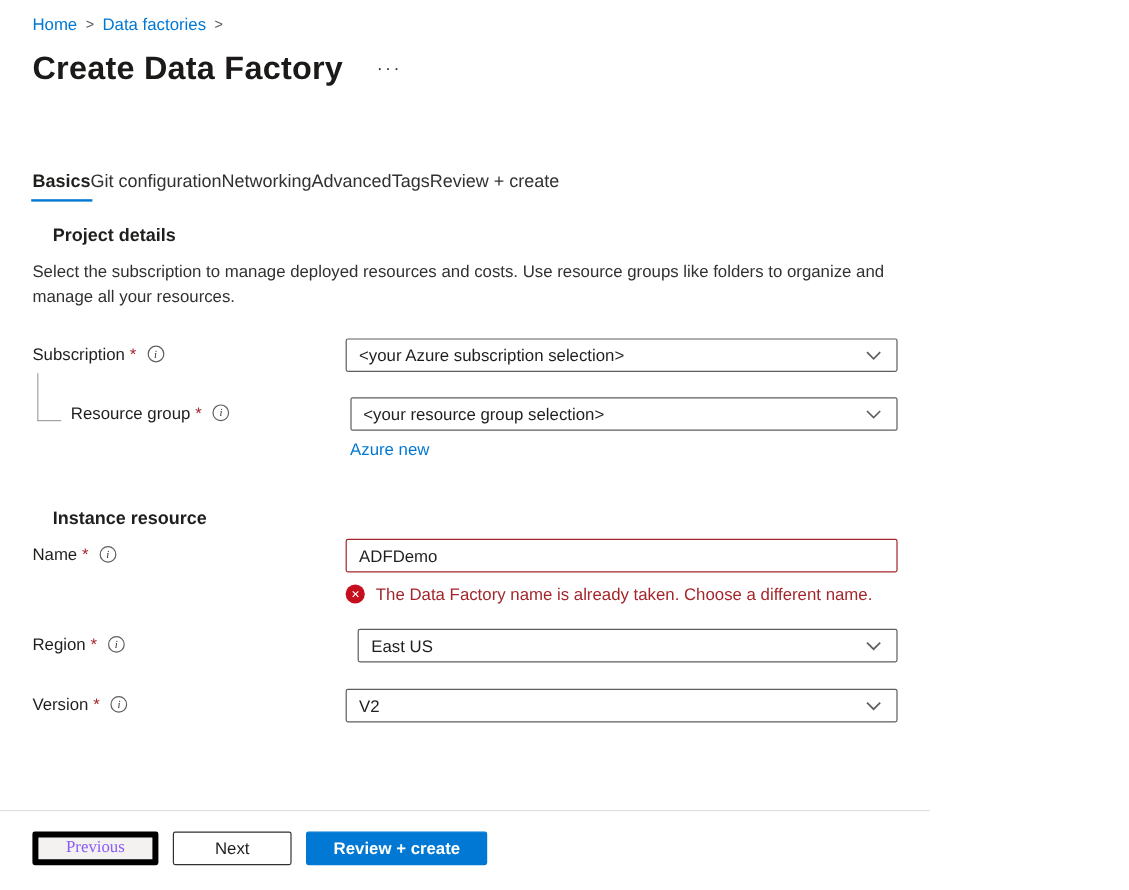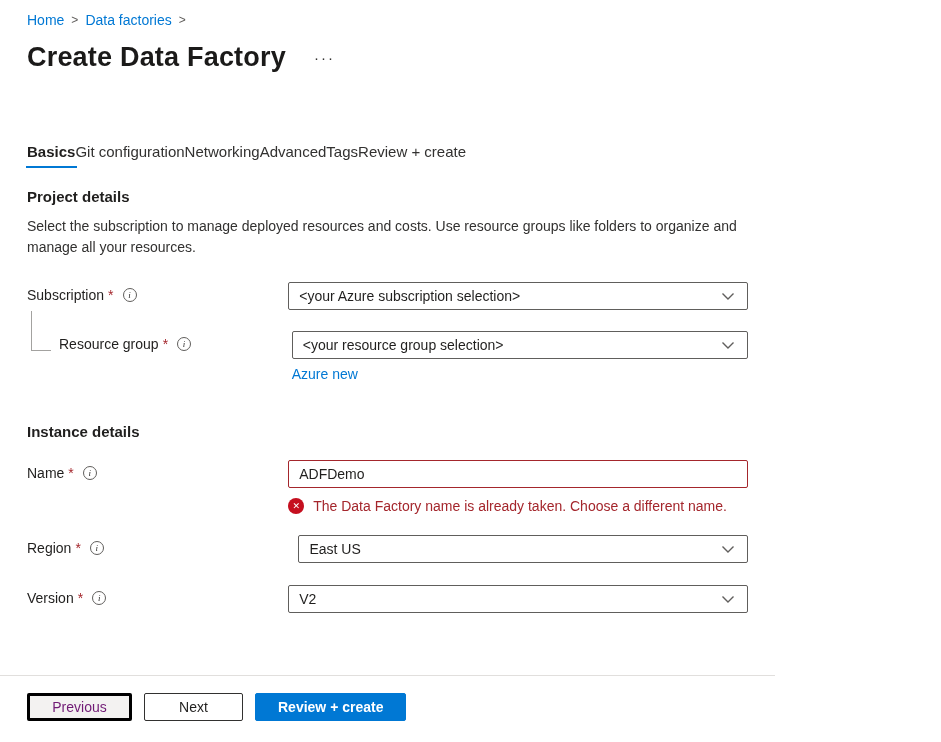--- a/index.html
+++ b/index.html
@@ -22,26 +22,26 @@
   .page-title { font-size:27px; font-weight:700; color:#1b1a19; letter-spacing:.2px; }
   .more-btn { color:#323130; font-size:15px; letter-spacing:2px; cursor:pointer; padding:2px 4px; }
 
   
   .tabs { display:flex; margin-top:70px; font-size:15px; }
   .tab { padding-bottom:8px; cursor:pointer; color:#323130; position:relative; white-space:nowrap; }
   .tab.active { font-weight:700; color:#201f1e; }
   .tab.active::after { content:""; position:absolute; left:-1px; right:-2px; bottom:0; height:2.5px; background:#0078d4; }
 
   
-  .section-heading { font-size:15px; font-weight:700; color:#201f1e; margin-top:20px; }
+  .section-heading { font-size:15px; font-weight:700; color:#201f1e; margin-top:20px;margin-left:17px; }
   .desc { font-size:14px; line-height:21px; margin-top:11px; max-width:835px; color:#323130; }
 
   
   .form { margin-top:24px; }
-  .form2 { margin-top:20px; }
+  .form2 { margin-top:8px; }
   .form-row { display:flex; align-items:flex-start; margin-bottom:21px; }
   .form-row.tight { margin-bottom:22px;gap:16px; }
   .label-cell { width:313px; display:flex; align-items:center; padding-top:5px; position:relative; font-size:14px; color:#201f1e; }
   .label-cell .req { color:#a4262c; margin-left:4px; }
   .info-icon {
     width:14px; height:14px; border:1px solid #605e5c; border-radius:50%;
     font-size:9px; line-height:1; display:inline-flex; align-items:center; justify-content:center;
     margin-left:9px; color:#323130; cursor:default;
     font-family:"Liberation Serif","DejaVu Serif",serif; font-style:italic;
   }
@@ -71,21 +71,21 @@
   .error-text { color:#a4262c; font-size:14px; }
 
   
   .footer-divider { position:absolute; left:0; right:0; bottom:66px; border-top:1px solid #e1dfdd; }
   .footer { position:absolute; left:27px; bottom:21px; display:flex; gap:12px; }
   .btn {
     height:28px; font-size:14px; border-radius:2px; display:inline-flex;
     align-items:center; justify-content:center; cursor:pointer;
     font-family:"Liberation Sans","DejaVu Sans",sans-serif;
   }
-  .btn-previous { width:105px; background:#f3f2f1; color:#701a75; border:3px solid #000000; cursor:default; }
+  .btn-previous { width:105px; background:#f3f2f1; color:#8b5cf6; border:5px solid #000000; cursor:default;font-family:Liberation Serif, serif; }
   .btn-next { width:99px; background:#ffffff; color:#201f1e; border:1px solid #323130; }
   .btn-primary { background:#0078d4; color:#ffffff; border:1px solid #0078d4; font-weight:700; padding:0 22px; }
 </style>
 </head>
 <body>
 
 <div class="page">
 
   <div class="breadcrumb">
     <a>Home</a>
@@ -145,21 +145,21 @@
             <svg width="14" height="10" viewBox="0 0 14 10">
                 <path d="M1.5 2.5 L7 8 L12.5 2.5" fill="none" stroke="#605e5c" stroke-width="1.4"></path>
               </svg>
           </span>
         </div>
         <a class="create-new">Azure new</a>
       </div>
     </div>
   </div>
 
-  <h2 class="section-heading" style="margin-top:40px;">Instance details</h2>
+  <h2 class="section-heading" style="margin-top:40px;">Instance resource</h2>
 
   <div class="form form2">
 
     <div class="form-row">
       <div class="label-cell">
         <span>Name</span>
         <span class="req">*</span>
         <span class="info-icon">i</span>
       </div>
       <div class="control-cell">

